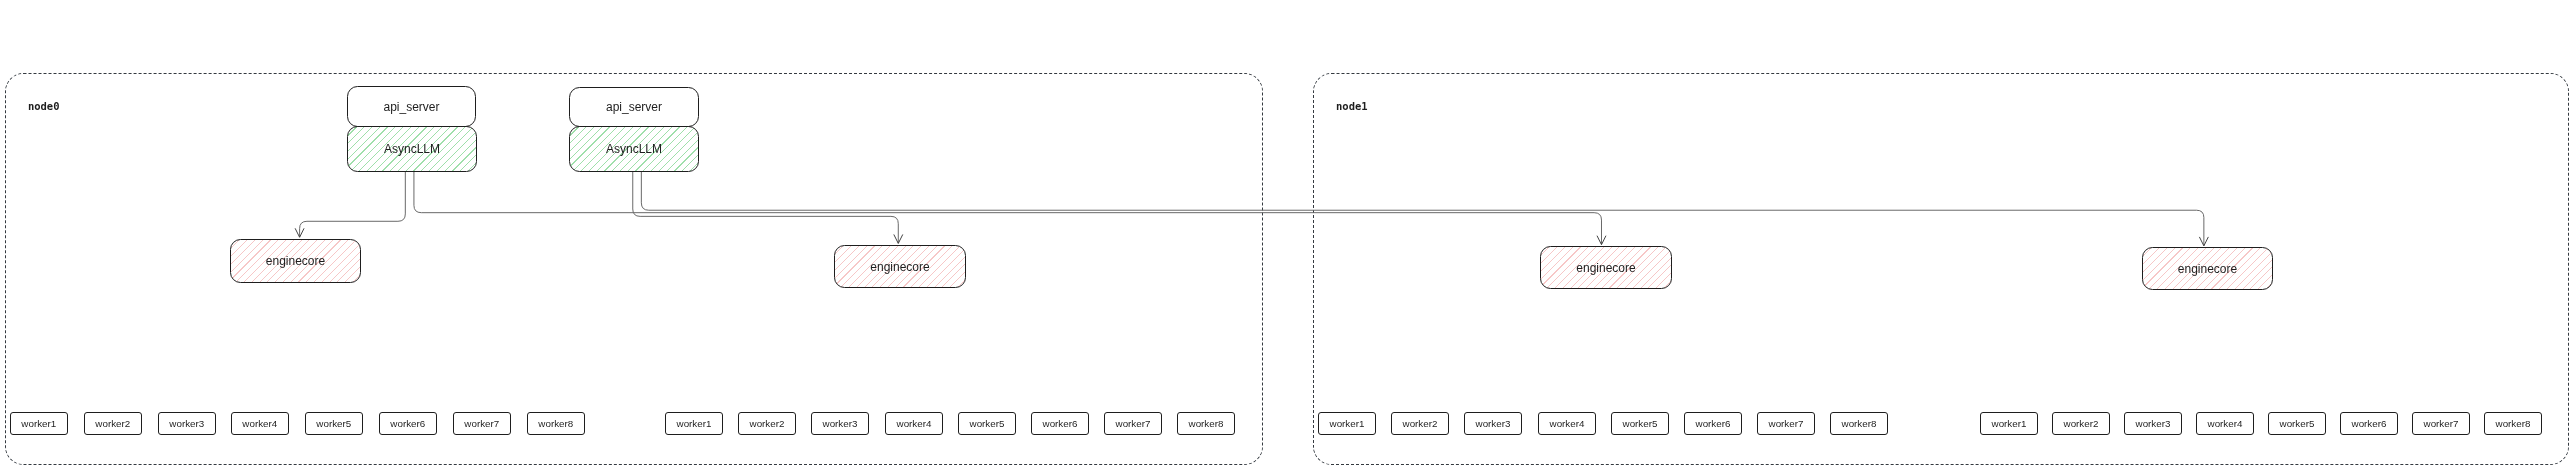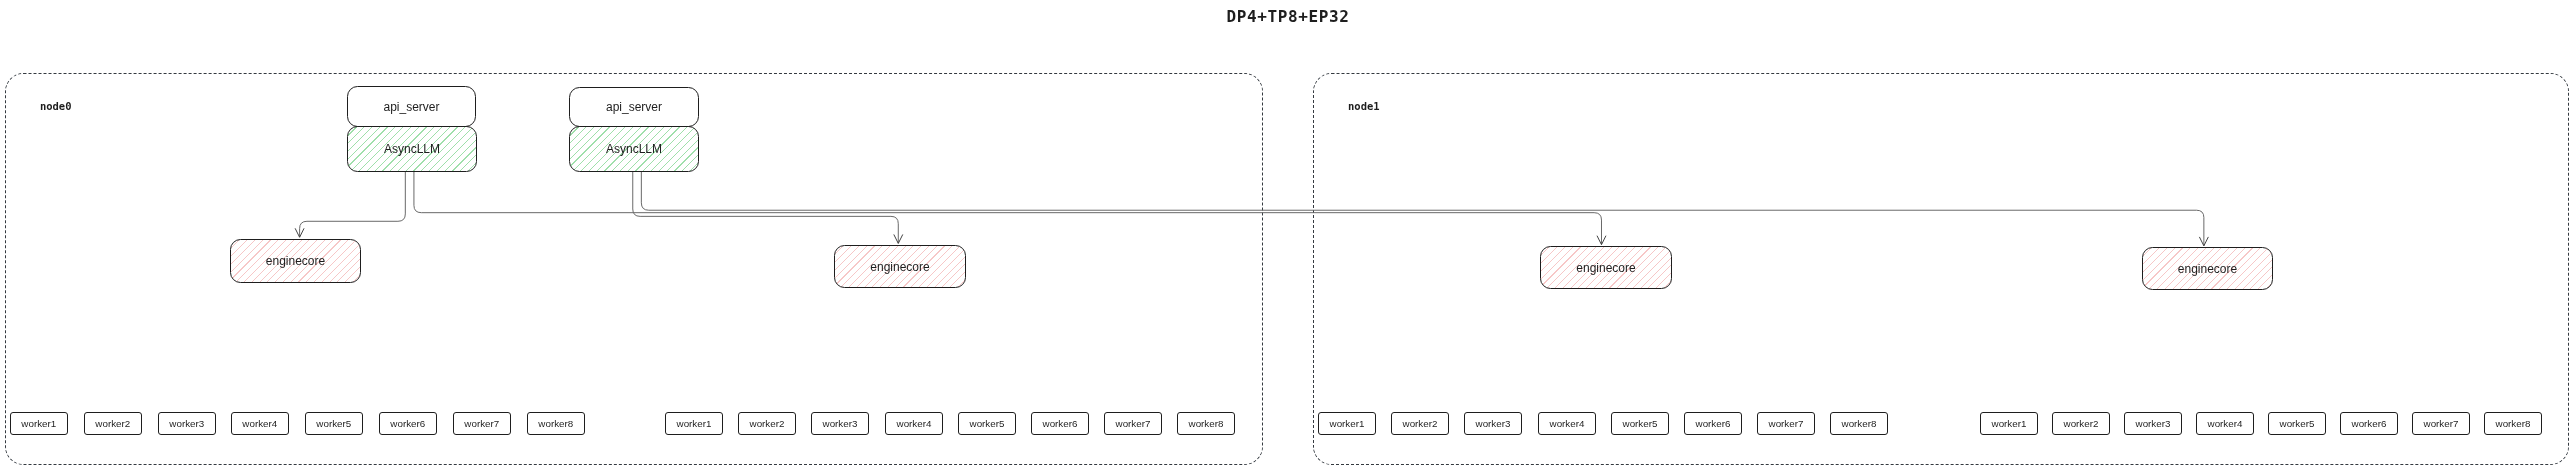--- a/index.html
+++ b/index.html
@@ -20,21 +20,21 @@
   }
   .node{
     position:absolute;
     border:1.4px dashed var(--node-border,#343a40);
     border-radius:18.5px;
     box-sizing:border-box;
   }
   .node-label{
     position:absolute;left:22px;top:26px;
     font-family:"DejaVu Sans Mono", monospace;
-    font-size:10.5px;font-weight:bold;margin-left:12px;
+    font-size:10.5px;font-weight:bold;
   }
   .box{
     position:absolute;
     box-sizing:border-box;
     border:1.5px solid var(--box-border,#1e1e1e);
     background:#ffffff;
     display:flex;align-items:center;justify-content:center;
     font-size:12px;
     border-radius:10.5px;
   }
@@ -80,21 +80,20 @@
     stroke-width:1.6;
     stroke-linecap:round;
     stroke-linejoin:round;
   }
 </style>
 </head>
 <body>
 
 <div class="canvas">
 
-  <div class="title">DP4+TP8+EP32</div>
 
   <div class="node" style="left:4.9px;top:73px;width:1258px;height:392px;">
     <div class="node-label">node0</div>
   </div>
 
   <div class="node" style="left:1313px;top:73px;width:1256px;height:392px;">
     <div class="node-label">node1</div>
   </div>
 
   <svg class="connectors" width="2576" height="469" viewBox="0 0 4188 763">

